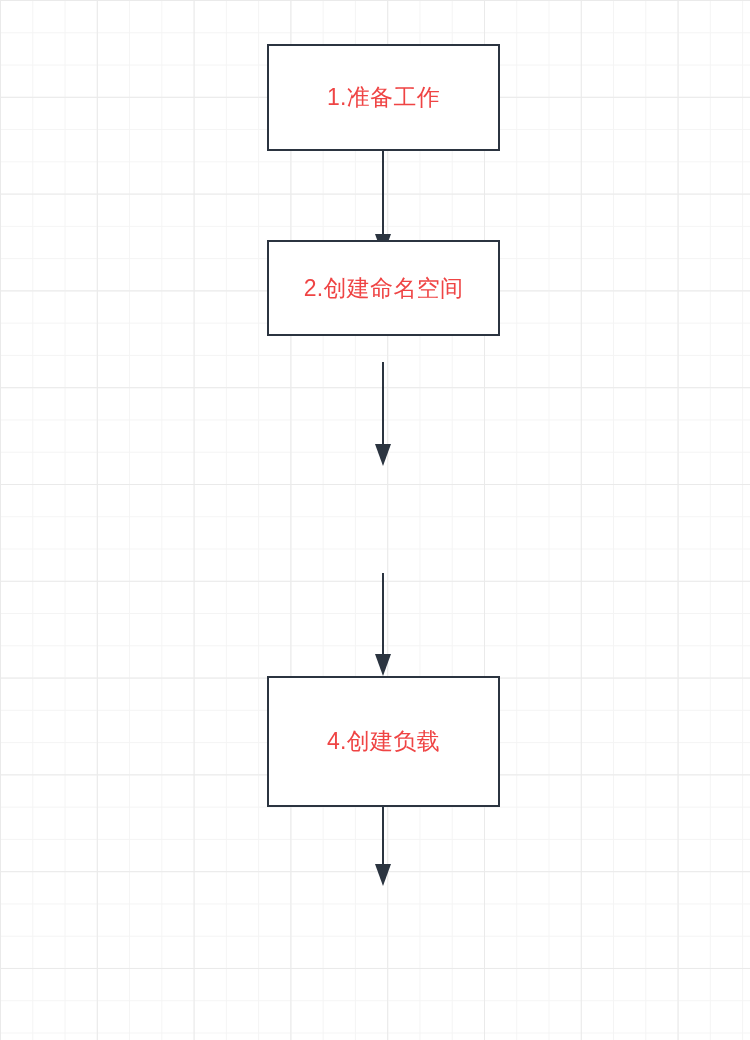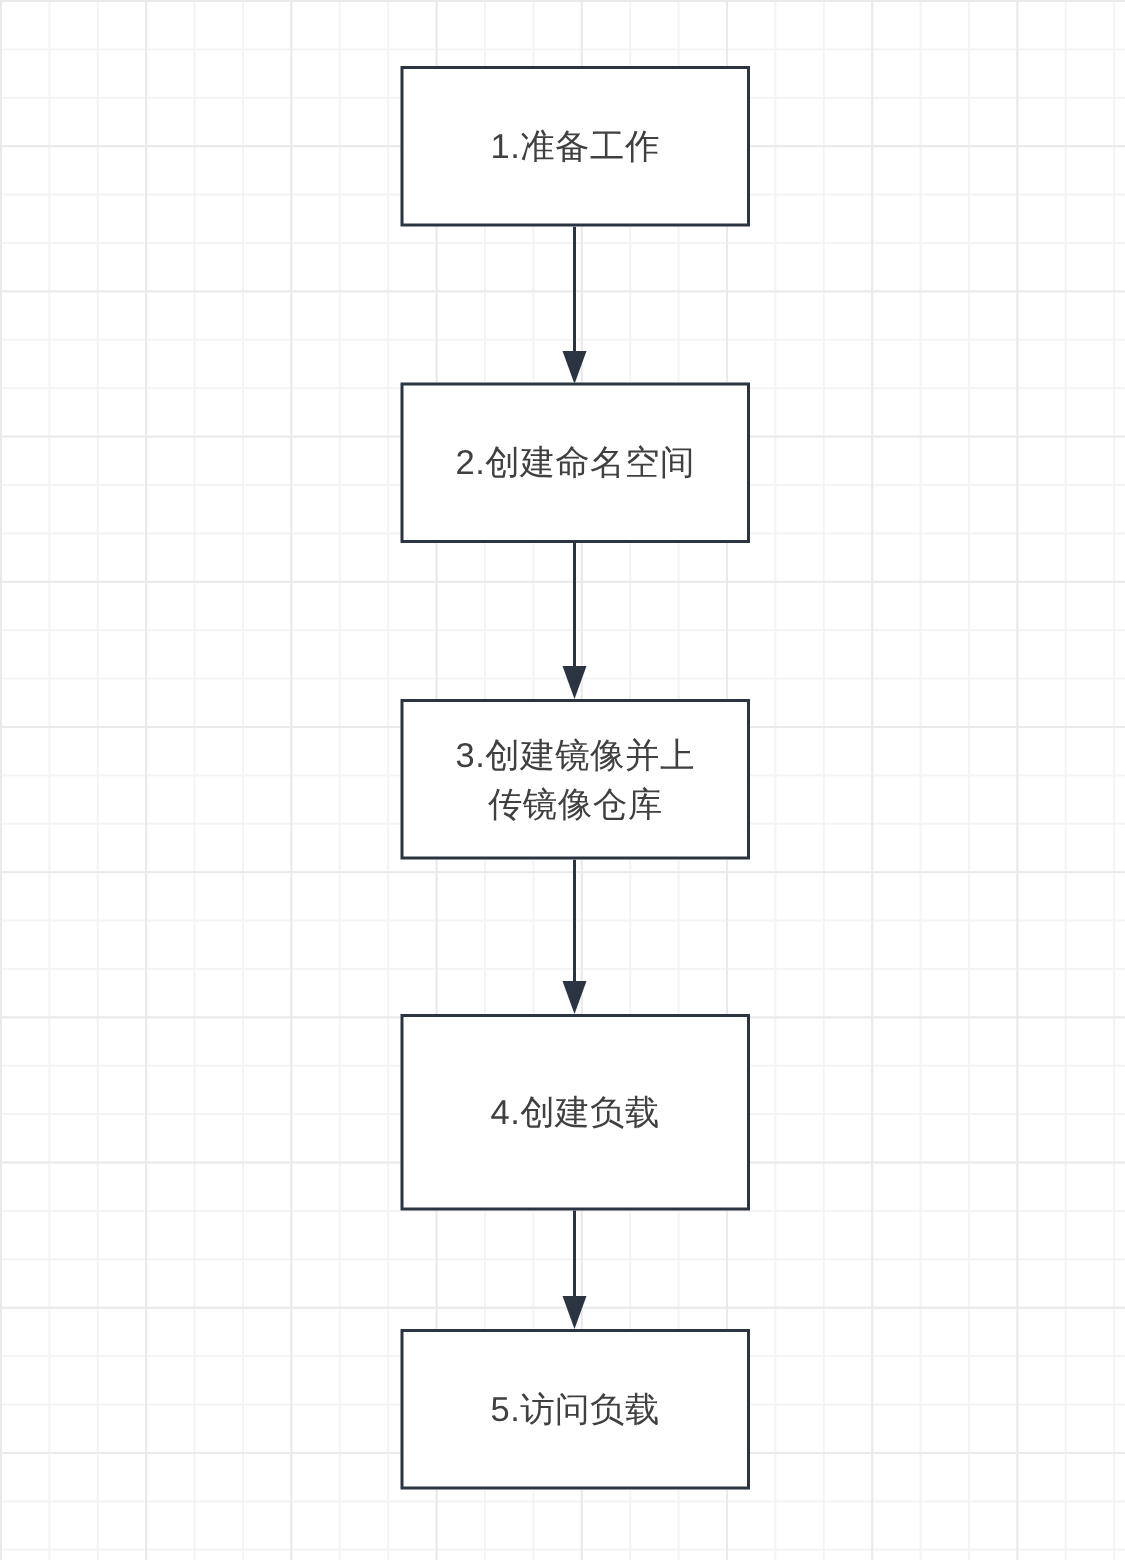--- a/index.html
+++ b/index.html
@@ -39,21 +39,21 @@
     box-sizing: border-box;
     border: 2px solid #2b3440;
     background: #ffffff;
     display: flex;
     align-items: center;
     justify-content: center;
     text-align: center;
   }
 
   .node-label {
-    color: #404040;
+    color: #ef4444;
     font-size: 23px;
     line-height: 33px;
     letter-spacing: 0.3px;
     white-space: pre-line;
     font-family: "Liberation Sans", "DejaVu Sans", sans-serif;
   }
 
   .edge {
     position: absolute;
     overflow: visible;
@@ -92,30 +92,23 @@
 
   <svg class="edge" style="left:0; top:0; width:750px; height:1040px;">
     <line class="edge-line" x1="383" y1="783" x2="383" y2="866"></line>
     <polygon class="edge-head" points="375,864 391,864 383,886"></polygon>
   </svg>
 
   <div class="node" style="left:267px; top:44px; width:233px; height:107px;">
     <span class="node-label">1.准备工作</span>
   </div>
 
-  <div class="node" style="left:267px; top:255px; width:233px; height:107px;align-items:center;">
+  <div class="node" style="left:267px; top:240px; width:233px; height:96px;align-items:center;">
     <span class="node-label">2.创建命名空间</span>
   </div>
 
-  <div class="node" style="left:267px; top:466px; width:233px; height:107px;">
-    <span class="node-label">3.创建镜像并上
-传镜像仓库</span>
-  </div>
 
   <div class="node" style="left:267px; top:676px; width:233px; height:131px;">
     <span class="node-label">4.创建负载</span>
   </div>
 
-  <div class="node" style="left:267px; top:886px; width:233px; height:107px;">
-    <span class="node-label">5.访问负载</span>
-  </div>
 
 </div>
 
 </body></html>

